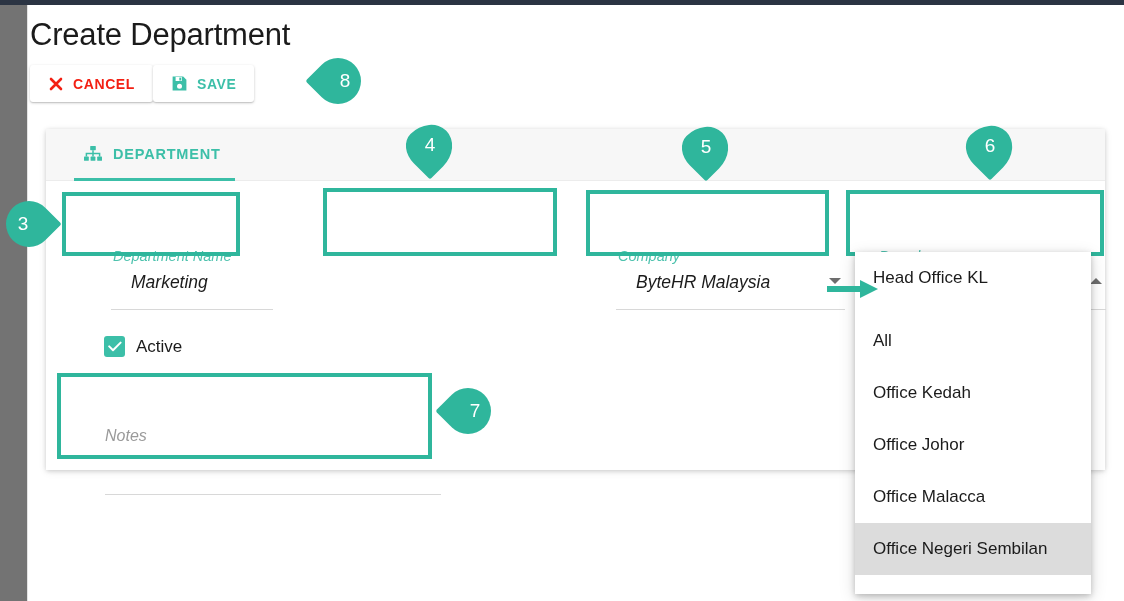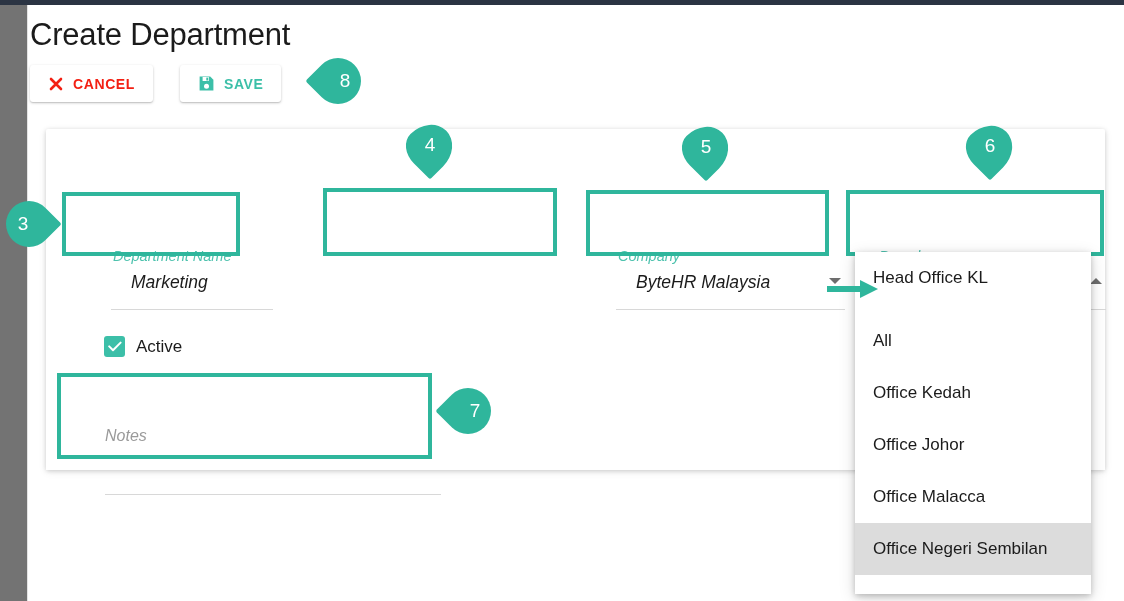--- a/index.html
+++ b/index.html
@@ -32,21 +32,21 @@
 
   
   .page-title {
     position: absolute; left: 2px; top: 12px;
     font-size: 31px; font-weight: 400; color: #1b1b1b;
     letter-spacing: -0.2px;
     white-space: nowrap;
   }
   .toolbar {
     position: absolute; left: 2px; top: 60px;
-    display: flex; gap: 27px; align-items: center;
+    display: flex; gap: 0; align-items: center;
   }
   .tbtn {
     height: 37px; min-width: 60px;
     background: #ffffff;
     border: none; border-radius: 3px;
     box-shadow: 0 1px 3px rgba(0,0,0,0.20), 0 1px 1px rgba(0,0,0,0.10);
     display: flex; align-items: center; gap: 9px;
     padding: 0 18px;
     cursor: pointer;
     font-size: 14px; font-weight: 700; letter-spacing: 0.6px;
@@ -229,20 +229,34 @@
             <rect x="8.3" y="2.6" width="1.8" height="2.9" fill="#3cbfa8"></rect>
             <circle cx="8.5" cy="11.2" r="2.5" fill="#ffffff"></circle>
           </svg>
         </span>
         <span class="lbl">SAVE</span>
       </div>
     </div>
 
     <div class="card">
 
+      <div class="card-tabstrip">
+        <div class="tab">
+          <span style="display:flex">
+            <svg width="18" height="15" viewBox="0 0 18 15" aria-hidden="true">
+              <rect x="6.2" y="0" width="5.6" height="4.2" rx="0.6" fill="#3cbfa8"></rect>
+              <rect x="0" y="10.6" width="4.8" height="4.2" rx="0.6" fill="#3cbfa8"></rect>
+              <rect x="6.6" y="10.6" width="4.8" height="4.2" rx="0.6" fill="#3cbfa8"></rect>
+              <rect x="13.2" y="10.6" width="4.8" height="4.2" rx="0.6" fill="#3cbfa8"></rect>
+              <path d="M9 4.2 V7.4 M2.4 10.6 V7.4 H15.6 V10.6 M9 7.4 V10.6" stroke="#3cbfa8" stroke-width="1.5" fill="none"></path>
+            </svg>
+          </span>
+          <span>DEPARTMENT</span>
+        </div>
+      </div>
 
       <div class="card-body">
 
         <div class="field" style="left:65px; top:67px; width:162px;">
           <div class="flabel">Department Name</div>
           <div class="fvalue">Marketing</div>
           <div class="funder"></div>
         </div>
 
 

